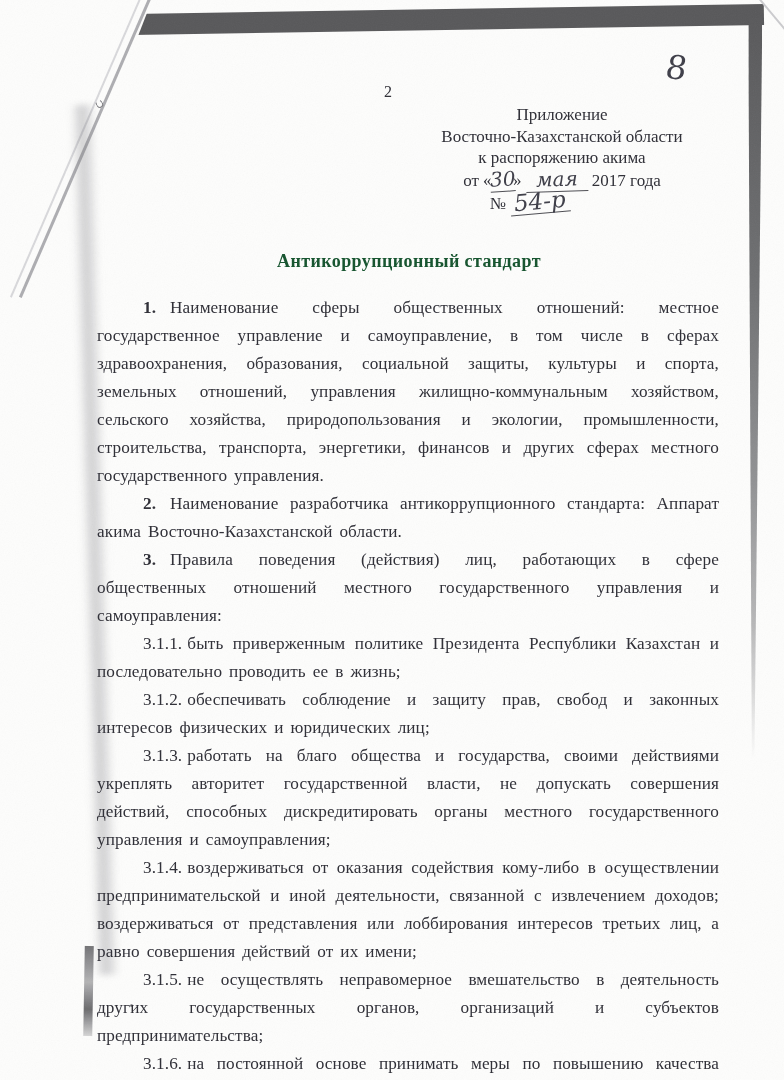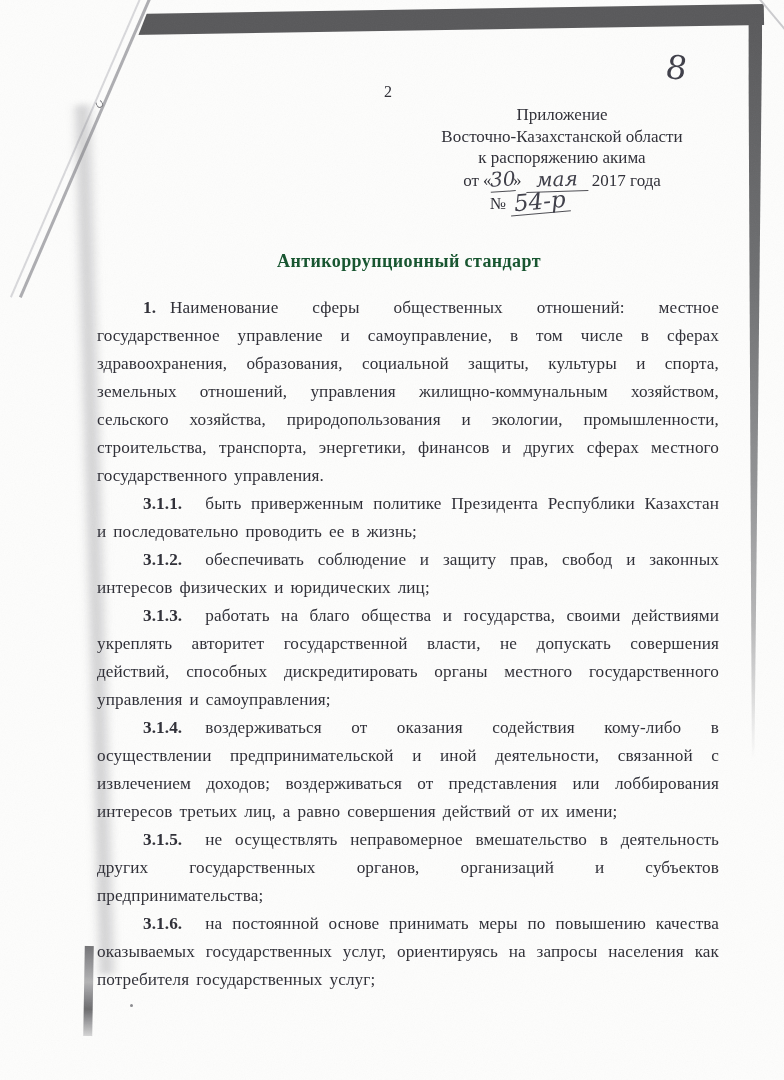--- a/index.html
+++ b/index.html
@@ -47,21 +47,21 @@
   .num-line{padding-left:86px;text-align:left;}
   .hw-number{font-size:23px;font-style:italic;border-bottom:1px solid #4c4c52;
              transform:rotate(-5deg);padding:0 4px;}
 
   .doc-title{position:absolute;left:98px;top:251px;width:622px;text-align:center;
              font-weight:bold;font-size:18px;letter-spacing:.4px;color:#14532d;}
 
   .body-text{position:absolute;left:97px;top:294px;width:622px;font-size:17.2px;line-height:28px;
              color:var(--ink,#2e2e36);text-align:justify;word-spacing:2.6px;letter-spacing:.1px;}
   .para{margin:0;text-indent:46px;}
-  .para .num{margin-right:23px;font-weight:bold;}
+  .para .num{margin-right:5px;}
   .para .num.b{font-weight:bold;margin-right:14px;}
   .para.gap{margin-top:19px;}
 </style>
 </head>
 <body>
 
 <div id="scan">
 
   <div class="top-band"></div>
   <div class="right-band"></div>
@@ -82,20 +82,22 @@
     <div>Восточно-Казахстанской области</div>
     <div>к распоряжению акима</div>
     <div><span>от «</span><span class="hw hw-day">30</span><span>»</span> <span class="hw hw-month">мая</span> <span>2017 года</span></div>
     <div class="num-line"><span>№</span> <span class="hw hw-number">54-р</span></div>
   </div>
 
   <div class="doc-title">Антикоррупционный стандарт</div>
 
   <div class="body-text">
     <p class="para"><span class="num b">1.</span><span>Наименование сферы общественных отношений: местное государственное управление и самоуправление, в том числе в сферах здравоохранения, образования, социальной защиты, культуры и спорта, земельных отношений, управления жилищно-коммунальным хозяйством, сельского хозяйства, природопользования и экологии, промышленности, строительства, транспорта, энергетики, финансов и других сферах местного государственного управления.</span></p>
+    <p class="para"><span class="num b">2.</span><span>Наименование разработчика антикоррупционного стандарта: Аппарат акима Восточно-Казахстанской области.</span></p>
+    <p class="para"><span class="num b">3.</span><span>Правила поведения (действия) лиц, работающих в сфере общественных отношений местного государственного управления и самоуправления:</span></p>
     <p class="para"><span class="num">3.1.1.</span><span>быть приверженным политике Президента Республики Казахстан и последовательно проводить ее в жизнь;</span></p>
     <p class="para"><span class="num">3.1.2.</span><span>обеспечивать соблюдение и защиту прав, свобод и законных интересов физических и юридических лиц;</span></p>
     <p class="para"><span class="num">3.1.3.</span><span>работать на благо общества и государства, своими действиями укреплять авторитет государственной власти, не допускать совершения действий, способных дискредитировать органы местного государственного управления и самоуправления;</span></p>
     <p class="para"><span class="num">3.1.4.</span><span>воздерживаться от оказания содействия кому-либо в осуществлении предпринимательской и иной деятельности, связанной с извлечением доходов; воздерживаться от представления или лоббирования интересов третьих лиц, а равно совершения действий от их имени;</span></p>
     <p class="para"><span class="num">3.1.5.</span><span>не осуществлять неправомерное вмешательство в деятельность других государственных органов, организаций и субъектов предпринимательства;</span></p>
     <p class="para"><span class="num">3.1.6.</span><span>на постоянной основе принимать меры по повышению качества оказываемых государственных услуг, ориентируясь на запросы населения как потребителя государственных услуг;</span></p>
   </div>
 
   <svg class="noise" width="784" height="1080">
     <filter id="grain">

